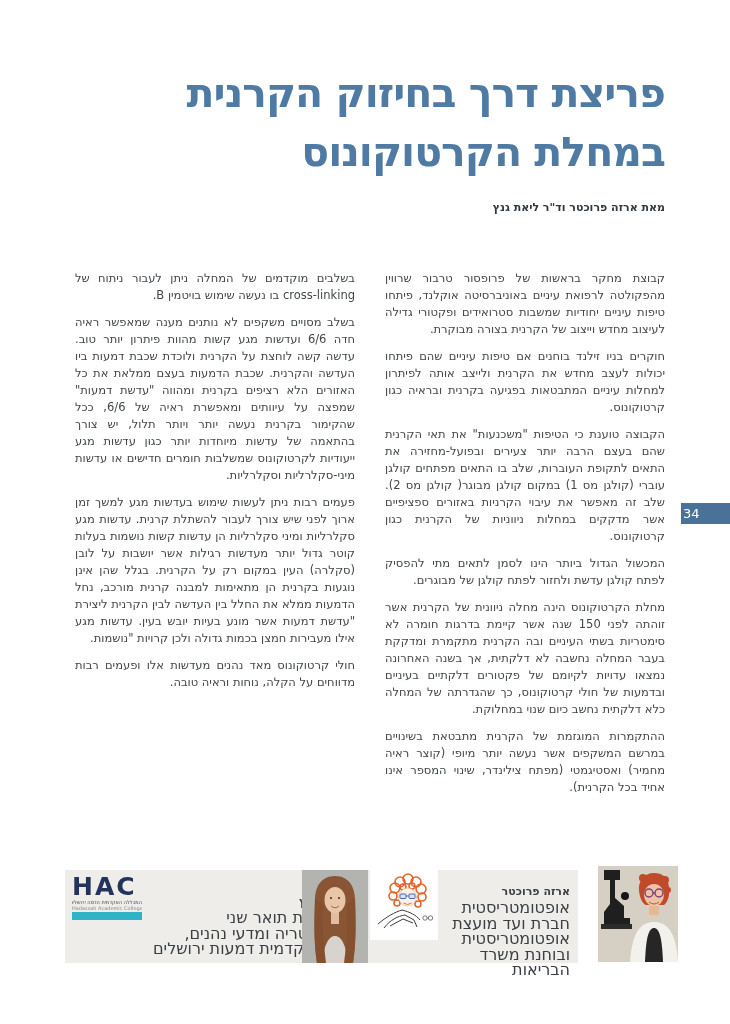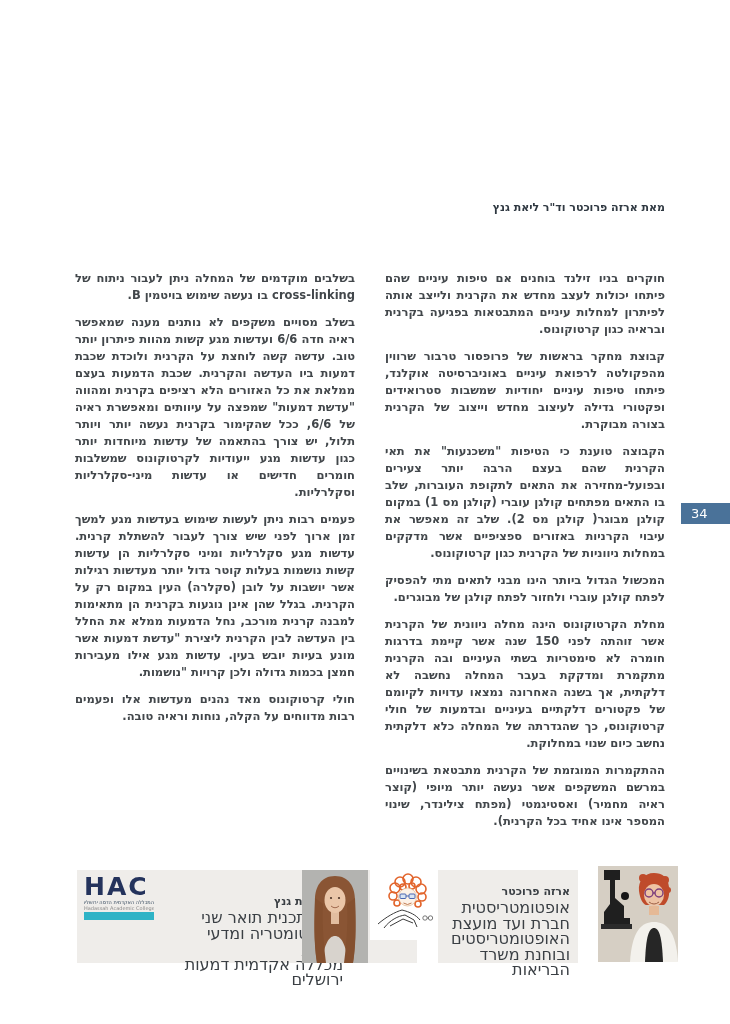--- a/index.html
+++ b/index.html
@@ -16,32 +16,32 @@
   .byline {
     position:absolute; top:201px; right:65px;
     font-size:11px; font-weight:bold; color:#2f3841;
   }
   
   .columns {
     position:absolute; top:270px; right:65px; left:75px;
     display:flex; gap:30px;
   }
   .col {
-    flex:1; text-align:justify; font-size:11.5px; line-height:17px; color:#42474b;font-weight:bold;
+    flex:1; text-align:justify; font-size:11.5px; line-height:17px; color:#42474b;
   }
   .col p { margin:0 0 10px 0; }
   
   .badge {
     position:absolute; top:503px; right:0; width:49px; height:21px;
     background:#4a7299; color:#ffffff; font-size:13px; line-height:21px;
-    direction:ltr; text-align:left; padding-left:10px; box-sizing:border-box;
+    direction:ltr; text-align:left; padding-left:2px; box-sizing:border-box;
   }
   
   .panel { position:absolute; background:#efedea; height:93px; top:870px; }
-  .panel-left  { left:77px;  width:340px; }
+  .panel-left  { left:65px;  width:340px;padding-left:37px; }
   .panel-right { left:438px; width:140px;text-decoration:underline; }
   .author-text { position:absolute; text-align:right; color:#3a3f44; }
   .author-name { font-size:11px; font-weight:bold; line-height:16px; }
   .author-role { font-size:16px; line-height:15.5px; }
   .liat-text { right:74px; top:24px; left:84px; }
   .arza-text { right:8px; top:14px; left:6px; }
   .photo { position:absolute; display:block; }
   .liat-photo { left:302px; top:870px; }
   .arza-photo { left:598px; top:866px; }
   .cartoon-box { position:absolute; left:370px; top:870px; width:68px; height:70px; background:#ffffff; }
@@ -56,28 +56,32 @@
   .bottombar {
     position:absolute; top:976px; right:12px; left:40px;
     text-align:right; direction:rtl; font-size:10px; color:#8f9093;margin-top:47px;
   }
 </style>
 </head>
 <body>
 
 <div class="page">
 
+  <div class="title">
+    <div>פריצת דרך בחיזוק הקרנית</div>
+    <div>במחלת הקרטוקונוס</div>
+  </div>
   <div class="byline">מאת ארזה פרוכטר וד"ר ליאת גנץ</div>
 
   <div class="columns">
     <div class="col">
+      <p>קבוצת מחקר בראשות של פרופסור טרבור שרווין מהפקולטה לרפואת עיניים באוניברסיטה אוקלנד, פיתחו טיפות עיניים יחודיות שמשבות סטרואידים ופקטורי גדילה לעיצוב מחדש וייצוב של הקרנית בצורה מבוקרת.</p>
       <p>חוקרים בניו זילנד בוחנים אם טיפות עיניים שהם פיתחו יכולות לעצב מחדש את הקרנית ולייצב אותה לפיתרון למחלות עיניים המתבטאות בפגיעה בקרנית ובראיה כגון קרטוקונוס.</p>
-      <p>קבוצת מחקר בראשות של פרופסור טרבור שרווין מהפקולטה לרפואת עיניים באוניברסיטה אוקלנד, פיתחו טיפות עיניים יחודיות שמשבות סטרואידים ופקטורי גדילה לעיצוב מחדש וייצוב של הקרנית בצורה מבוקרת.</p>
       <p>הקבוצה טוענת כי הטיפות "משכנעות" את תאי הקרנית שהם בעצם הרבה יותר צעירים ובפועל-מחזירה את התאים לתקופת העוברות, שלב בו התאים מפתחים קולגן עוברי (קולגן מס 1) במקום קולגן מבוגר( קולגן מס 2). שלב זה מאפשר את עיבוי הקרניות באזורים ספציפיים אשר מדקקים במחלות ניווניות של הקרנית כגון קרטוקונוס.</p>
-      <p>המכשול הגדול ביותר הינו מבני לתאים מתי להפסיק לפתח קולגן עוברי ולחזור לפתח קולגן של מבוגרים.</p>
+      <p>המכשול הגדול ביותר הינו לסמן לתאים מתי להפסיק לפתח קולגן עדשת ולחזור לפתח קולגן של מבוגרים.</p>
       <p>מחלת הקרטוקונוס הינה מחלה ניוונית של הקרנית אשר זוהתה לפני 150 שנה אשר קיימת בדרגות חומרה לא סימטריות בשתי העיניים ובה הקרנית מתקמרת ומדקקת בעבר המחלה נחשבה לא דלקתית, אך בשנה האחרונה נמצאו עדויות לקיומם של פקטורים דלקתיים בעיניים ובדמעות של חולי קרטוקונוס, כך שהגדרתה של המחלה כלא דלקתית נחשב כיום שנוי במחלוקת.</p>
       <p>ההתקמרות המוגזמת של הקרנית מתבטאת בשינויים במרשם המשקפים אשר נעשה יותר מיופי (קוצר ראיה מחמיר) ואסטיגמטי (מפתח צילינדר, שינוי המספר אינו אחיד בכל הקרנית).</p>
     </div>
     <div class="col">
       <p>בשלבים מוקדמים של המחלה ניתן לעבור ניתוח של cross-linking בו נעשה שימוש בויטמין B.</p>
       <p>בשלב מסויים משקפים לא נותנים מענה שמאפשר ראיה חדה 6/6 ועדשות מגע קשות מהוות פיתרון יותר טוב. עדשה קשה לוחצת על הקרנית ולוכדת שכבת דמעות ביו העדשה והקרנית. שכבת הדמעות בעצם ממלאת את כל האזורים הלא רציפים בקרנית ומהווה "עדשת דמעות" שמפצה על עיוותים ומאפשרת ראיה של 6/6, ככל שהקימור בקרנית נעשה יותר ויותר תלול, יש צורך בהתאמה של עדשות מיוחדות יותר כגון עדשות מגע ייעודיות לקרטוקונוס שמשלבות חומרים חדישים או עדשות מיני-סקלרליות וסקלרליות.</p>
       <p>פעמים רבות ניתן לעשות שימוש בעדשות מגע למשך זמן ארוך לפני שיש צורך לעבור להשתלת קרנית. עדשות מגע סקלרליות ומיני סקלרליות הן עדשות קשות נושמות בעלות קוטר גדול יותר מעדשות רגילות אשר יושבות על לובן (סקלרה) העין במקום רק על הקרנית. בגלל שהן אינן נוגעות בקרנית הן מתאימות למבנה קרנית מורכב, נחל הדמעות ממלא את החלל בין העדשה לבין הקרנית ליצירת "עדשת דמעות אשר מונע בעיות יובש בעין. עדשות מגע אילו מעבירות חמצן בכמות גדולה ולכן קרויות "נושמות.</p>
       <p>חולי קרטוקונוס מאד נהנים מעדשות אלו ופעמים רבות מדווחים על הקלה, נוחות וראיה טובה.</p>
     </div>
   </div>
@@ -142,21 +146,21 @@
       <circle cx="55" cy="48" r="2.2"></circle>
         <circle cx="60.5" cy="48" r="2.2"></circle>
       <line x1="57.2" y1="48" x2="58.3" y2="48"></line>
     </g>
   </svg>
 
   <div class="panel panel-right">
     <div class="author-text arza-text">
       <div class="author-name">ארזה פרוכטר</div>
       <div class="author-role">אופטומטריסטית</div>
-      <div class="author-role">חברת ועד מועצת האופטומטריסטים</div>
+      <div class="author-role">חברת ועד מועצת אופטומטריסטית</div>
       <div class="author-role">ובוחנת משרד הבריאות</div>
     </div>
   </div>
 
   <svg class="photo arza-photo" width="80" height="96" viewBox="0 0 80 96">
     <rect width="80" height="96" fill="#d6cfc4"></rect>
     <path d="M6,4 L22,4 L22,14 L17,14 L17,32 L26,40 L26,52 L32,52 L32,60 L6,60 L6,46 L12,38 L12,14 L6,14 Z" fill="#1f1f1f"></path>
     <rect x="3" y="58" width="31" height="5" fill="#2b2b2b"></rect>
     <circle cx="27" cy="30" r="4" fill="#161616"></circle>
     <path d="M56,7 C46,7 40,15 41,25 C42,33 45,38 48,39 L66,39 C70,36 72,29 71,21 C70,11 64,7 56,7 Z" fill="#bf4b2b"></path>

